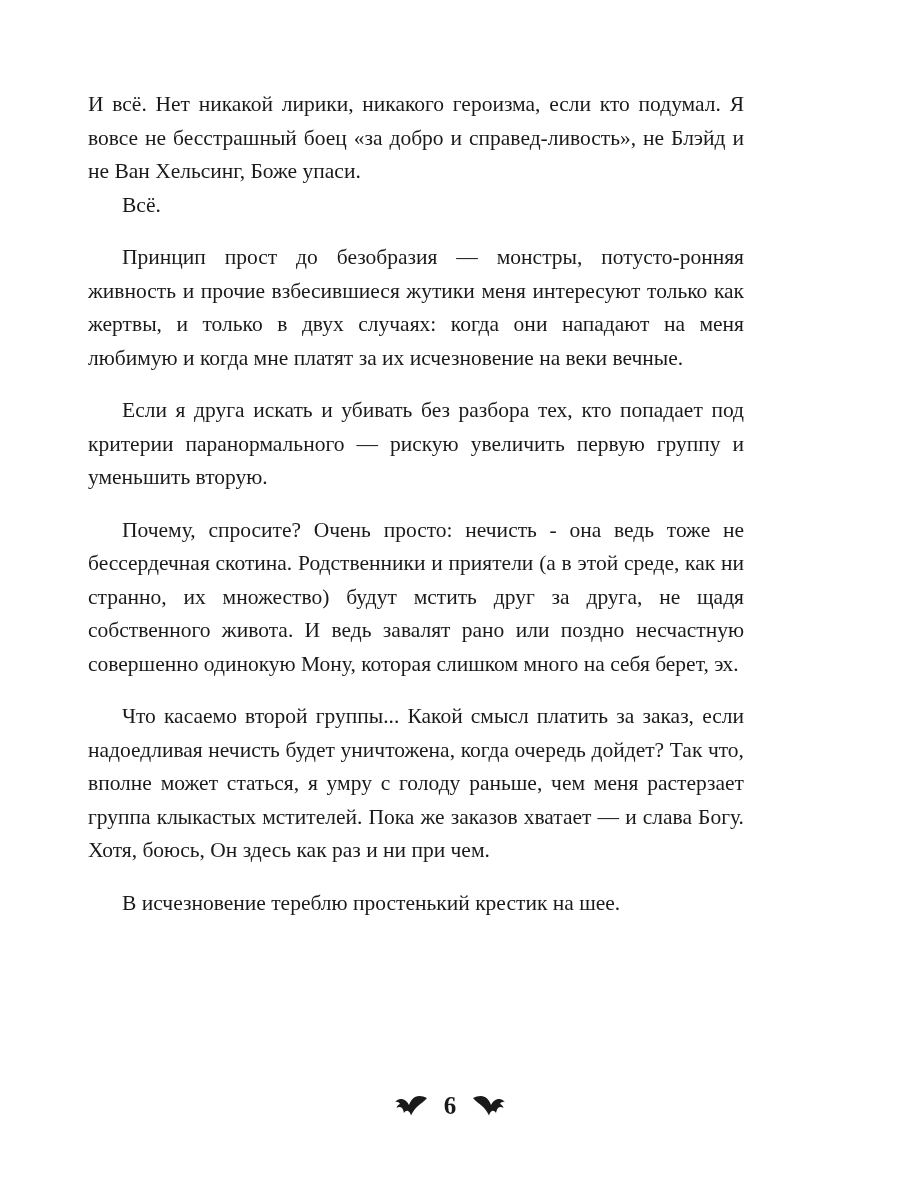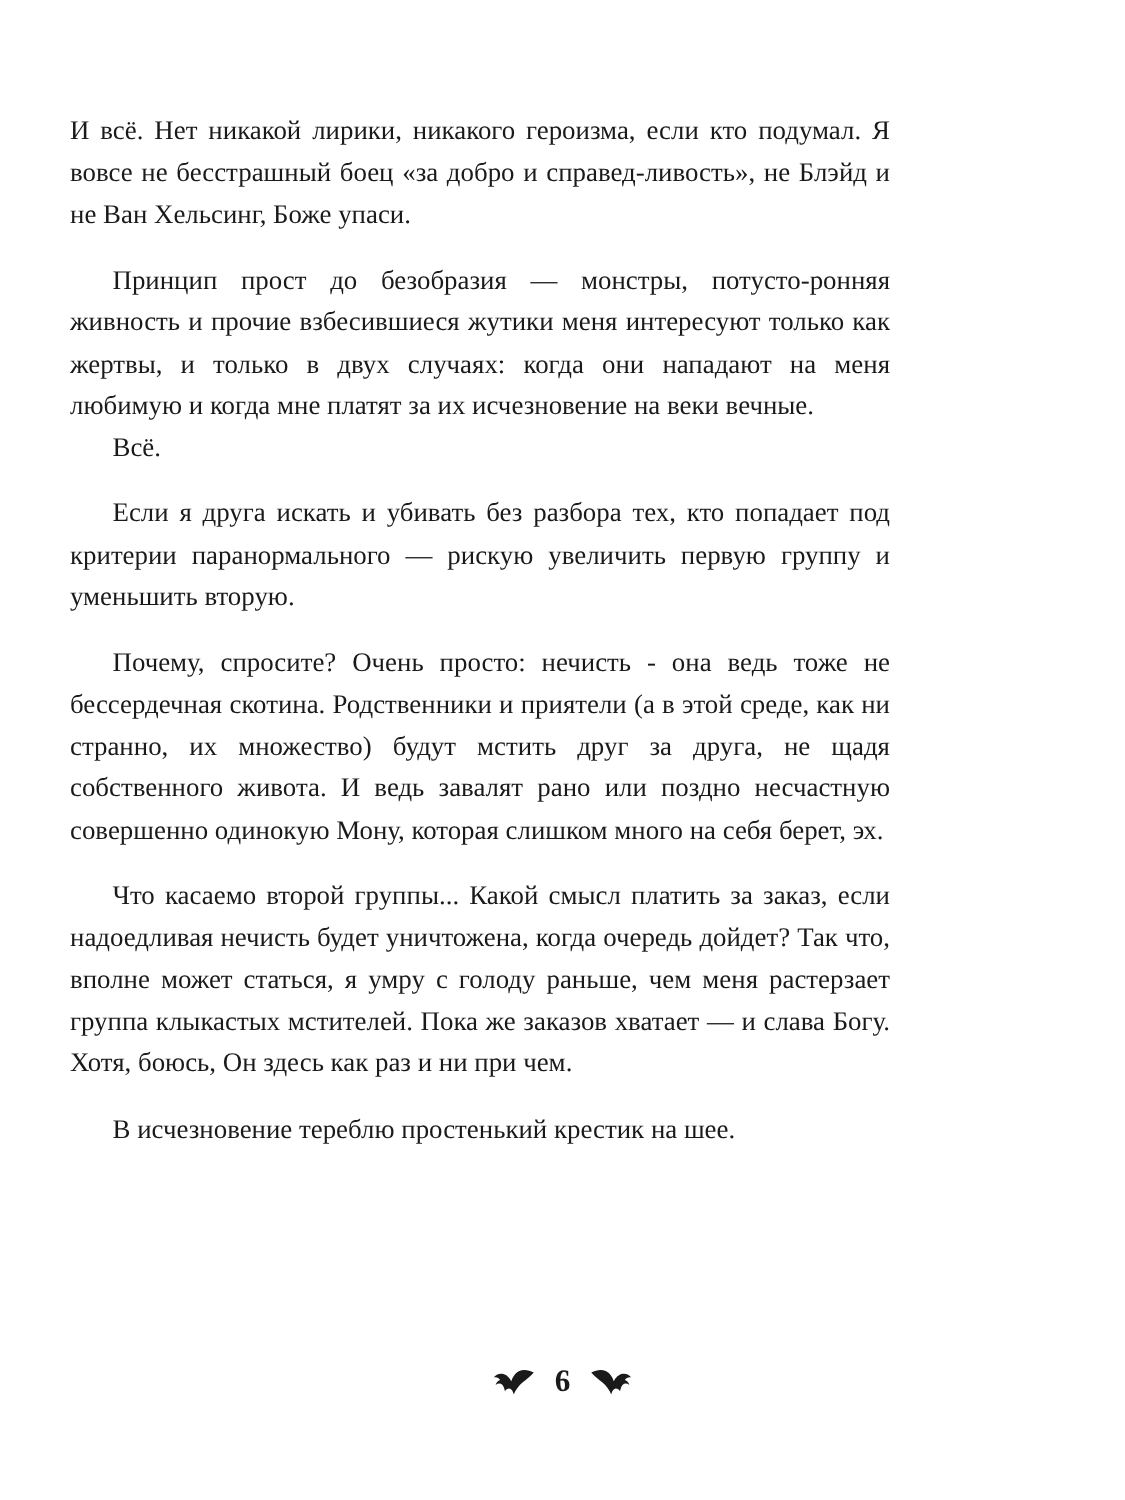--- a/index.html
+++ b/index.html
@@ -12,21 +12,21 @@
     background: #ffffff;
     font-family: "Liberation Serif", serif;
     color: #1a1a1a;
     overflow: hidden;
   }
   .page {
     position: relative;
     width: 900px;
     height: 1200px;
     box-sizing: border-box;
-    padding: 88px 122px 0 56px;
+    padding: 88px 122px 0 88px;
   }
   .text-body {
     width: 656px;
   }
   .para {
     font-size: 21.5px;
     line-height: 33.5px;
     text-align: justify;
     text-justify: inter-word;
     margin: 0 0 0 0;
@@ -68,23 +68,23 @@
 </style>
 </head>
 <body>
 
 <div class="page">
 
   <div class="text-body">
 
     <p class="para no-indent">И всё. Нет никакой лирики, никакого героизма, если кто подумал. Я вовсе не бесстрашный боец «за добро и справед-ливость», не Блэйд и не Ван Хельсинг, Боже упаси.</p>
 
+    <p class="para tight-before">Всё.</p>
+
     <p class="para gap-before">Принцип прост до безобразия — монстры, потусто-ронняя живность и прочие взбесившиеся жутики меня интересуют только как жертвы, и только в двух случаях: когда они нападают на меня любимую и когда мне платят за их исчезновение на веки вечные.</p>
-
-    <p class="para tight-before">Всё.</p>
 
     <p class="para gap-before">Если я друга искать и убивать без разбора тех, кто попадает под критерии паранормального — рискую увеличить первую группу и уменьшить вторую.</p>
 
     <p class="para gap-before">Почему, спросите? Очень просто: нечисть - она ведь тоже не бессердечная скотина. Родственники и приятели (а в этой среде, как ни странно, их множество) будут мстить друг за друга, не щадя собственного живота. И ведь завалят рано или поздно несчастную совершенно одинокую Мону, которая слишком много на себя берет, эх.</p>
 
     <p class="para gap-before">Что касаемо второй группы... Какой смысл платить за заказ, если надоедливая нечисть будет уничтожена, когда очередь дойдет? Так что, вполне может статься, я умру с голоду раньше, чем меня растерзает группа клыкастых мстителей. Пока же заказов хватает — и слава Богу. Хотя, боюсь, Он здесь как раз и ни при чем.</p>
 
     <p class="para gap-before">В исчезновение тереблю простенький крестик на шее.</p>
 
 

